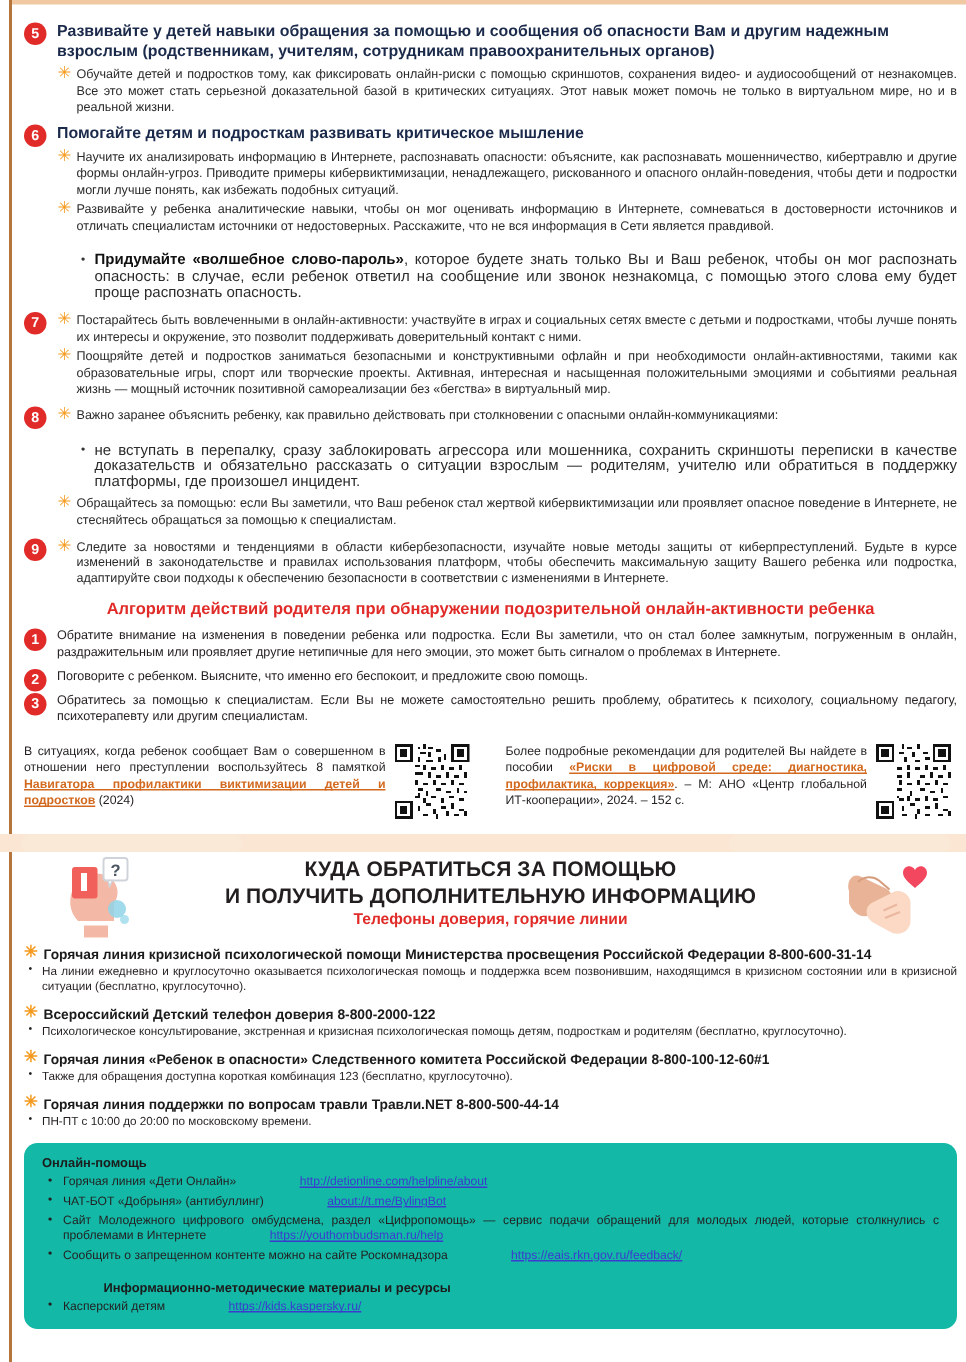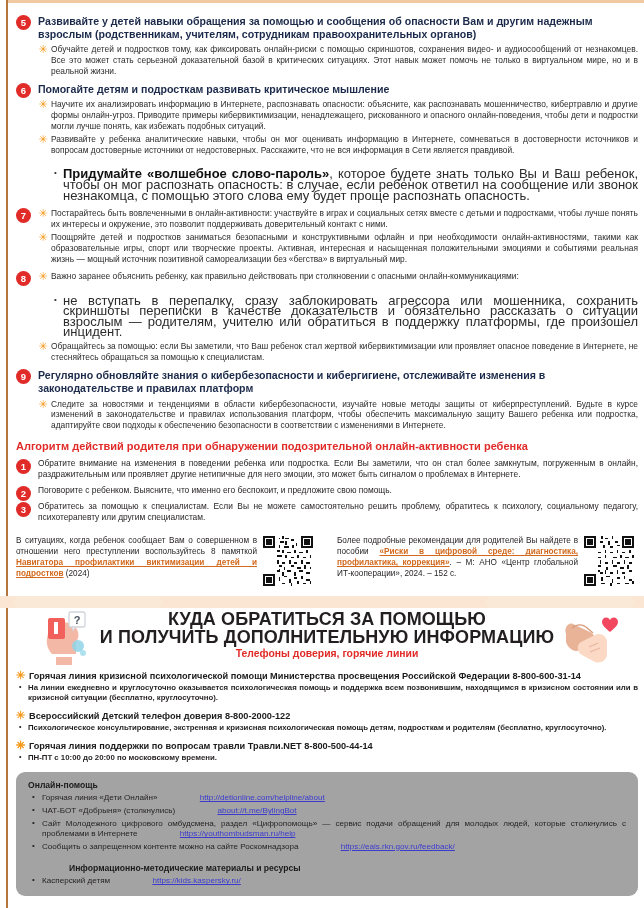--- a/index.html
+++ b/index.html
@@ -79,33 +79,34 @@
     line-height:10px;
     text-align:center;
   }
 
   
   .dot-list{ margin:2px 0 0 0; padding:0; list-style:none; }
   .dot-li{
     position:relative;
     padding-left:12px;
     margin-top:14px;
-    font-size:13px;
+    font-size:10px;
     line-height:10.6px;
     text-align:justify;
   }
   .dot-li:before{
     content:"\2022";
     position:absolute; left:3px; top:-1px;
     font-size:8px; color:#333;
   }
   b.kw{ font-weight:bold; color:#111; }
 
   
   .algo-title{
+    text-align:center;
     color:#e02b28;
     font-weight:bold;
     font-size:11px;
     margin:10px 0 6px 0;
   }
 
   
   .step{
     position:relative;
     padding-left:22px;
@@ -157,21 +158,21 @@
   .band .notch.l{ left:14px; }
   .band .notch.r{ right:10px; }
 
   
   .bighead{
     position:relative;
     text-align:center;
     padding:2px 0 4px 0;
   }
   .bighead .l1,.bighead .l2{
-    font-size:18px;
+    font-size:14px;
     font-weight:bold;
     color:#231f20;
     letter-spacing:.1px;
     line-height:18px;
   }
   .bighead .sub{
     color:#e02b28;
     font-weight:bold;
     font-size:10.4px;
     margin-top:2px;
@@ -187,36 +188,36 @@
     font-size:9.2px;
     font-weight:bold;
     line-height:12px;
     color:#1b1b1b;
   }
   .hot-li .star{
     position:absolute; left:0; top:0;
     color:#f59a1e; font-size:11px; line-height:11px;
   }
   .hot-sub{
-    font-weight:bold;
+    font-weight:normal;
     font-size:7.8px;
     line-height:10px;
     margin-top:1px;
     text-align:justify;
     padding-left:12px;
     position:relative;
   }
   .hot-sub:before{
     content:"\2022";
     position:absolute;left:3px;top:-1px;font-size:7px;
   }
 
   
   .peachbox{
-    background:#a3a3a3;
+    background:#14b8a6;
     border-radius:9px;
     padding:8px 12px 9px 12px;
     margin-top:9px;
   }
   .peachbox .bh{
     font-size:8.6px;
     font-weight:bold;
     color:#1b1b1b;
     margin-bottom:3px;
   }
@@ -250,21 +251,21 @@
           <div class="head">Развивайте у детей навыки обращения за помощью и сообщения об опасности Вам и другим надежным взрослым (родственникам, учителям, сотрудникам правоохранительных органов)</div>
           <ul class="star-list">
             <li class="star-li"><span class="star">✳</span><span>Обучайте детей и подростков тому, как фиксировать онлайн-риски с помощью скриншотов, сохранения видео- и аудиосообщений от незнакомцев. Все это может стать серьезной доказательной базой в критических ситуациях. Этот навык может помочь не только в виртуальном мире, но и в реальной жизни.</span></li>
           </ul>
         </div>
         <div class="numitem">
           <div class="badge">6</div>
           <div class="head">Помогайте детям и подросткам развивать критическое мышление</div>
           <ul class="star-list">
             <li class="star-li"><span class="star">✳</span><span>Научите их анализировать информацию в Интернете, распознавать опасности: объясните, как распознавать мошенничество, кибертравлю и другие формы онлайн-угроз. Приводите примеры кибервиктимизации, ненадлежащего, рискованного и опасного онлайн-поведения, чтобы дети и подростки могли лучше понять, как избежать подобных ситуаций.</span></li>
-            <li class="star-li"><span class="star">✳</span><span>Развивайте у ребенка аналитические навыки, чтобы он мог оценивать информацию в Интернете, сомневаться в достоверности источников и вопросам достоверные источники от недостоверных. Расскажите, что не вся информация в Сети является правдивой.</span><ul class="dot-list">
+            <li class="star-li"><span class="star">✳</span><span>Развивайте у ребенка аналитические навыки, чтобы он мог оценивать информацию в Интернете, сомневаться в достоверности источников и отличать специалистам источники от недостоверных. Расскажите, что не вся информация в Сети является правдивой.</span><ul class="dot-list">
                 <li class="dot-li"><b class="kw">Придумайте «волшебное слово-пароль»</b><span>, которое будете знать только Вы и Ваш ребенок, чтобы он мог распознать опасность: в случае, если ребенок ответил на сообщение или звонок незнакомца, с помощью этого слова ему будет проще распознать опасность.</span></li>
               </ul></li>
           </ul>
         </div>
         <div class="numitem">
           <div class="badge">7</div>
           <ul class="star-list">
             <li class="star-li"><span class="star">✳</span><span>Постарайтесь быть вовлеченными в онлайн-активности: участвуйте в играх и социальных сетях вместе с детьми и подростками, чтобы лучше понять их интересы и окружение, это позволит поддерживать доверительный контакт с ними.</span></li>
             <li class="star-li"><span class="star">✳</span><span>Поощряйте детей и подростков заниматься безопасными и конструктивными офлайн и при необходимости онлайн-активностями, такими как образовательные игры, спорт или творческие проекты. Активная, интересная и насыщенная положительными эмоциями и событиями реальная жизнь — мощный источник позитивной самореализации без «бегства» в виртуальный мир.</span></li>
           </ul>
@@ -273,21 +274,20 @@
           <div class="badge">8</div>
           <ul class="star-list">
             <li class="star-li"><span class="star">✳</span><span>Важно заранее объяснить ребенку, как правильно действовать при столкновении с опасными онлайн-коммуникациями:</span><ul class="dot-list">
                 <li class="dot-li"><span>не вступать в перепалку, сразу заблокировать агрессора или мошенника, сохранить скриншоты переписки в качестве доказательств и обязательно рассказать о ситуации взрослым — родителям, учителю или обратиться в поддержку платформы, где произошел инцидент.</span></li>
               </ul></li>
             <li class="star-li"><span class="star">✳</span><span>Обращайтесь за помощью: если Вы заметили, что Ваш ребенок стал жертвой кибервиктимизации или проявляет опасное поведение в Интернете, не стесняйтесь обращаться за помощью к специалистам.</span></li>
           </ul>
         </div>
         <div class="numitem">
           <div class="badge">9</div>
-          <div class="head">Регулярно обновляйте знания о кибербезопасности и кибергигиене, отслеживайте изменения в законодательстве и правилах платформ</div>
           <ul class="star-list">
             <li class="star-li"><span class="star">✳</span><span>Следите за новостями и тенденциями в области кибербезопасности, изучайте новые методы защиты от киберпреступлений. Будьте в курсе изменений в законодательстве и правилах использования платформ, чтобы обеспечить максимальную защиту Вашего ребенка или подростка, адаптируйте свои подходы к обеспечению безопасности в соответствии с изменениями в Интернете.</span></li>
           </ul>
         </div>
       </div>
 
     <div class="algo-title">Алгоритм действий родителя при обнаружении подозрительной онлайн-активности ребенка</div>
     <div id="steps-host">
         <div class="step"><div class="badge">1</div><span>Обратите внимание на изменения в поведении ребенка или подростка. Если Вы заметили, что он стал более замкнутым, погруженным в онлайн, раздражительным или проявляет другие нетипичные для него эмоции, это может быть сигналом о проблемах в Интернете.</span></div>
         <div class="step"><div class="badge">2</div><span>Поговорите с ребенком. Выясните, что именно его беспокоит, и предложите свою помощь.</span></div>
@@ -476,33 +476,34 @@
     <div id="hotlines-host">
         <div>
           <div class="hot-li"><span class="star">✳</span><span>Горячая линия кризисной психологической помощи Министерства просвещения Российской Федерации 8-800-600-31-14</span></div>
           <div class="hot-sub">На линии ежедневно и круглосуточно оказывается психологическая помощь и поддержка всем позвонившим, находящимся в кризисном состоянии или в кризисной ситуации (бесплатно, круглосуточно).</div>
         </div>
         <div>
           <div class="hot-li"><span class="star">✳</span><span>Всероссийский Детский телефон доверия 8-800-2000-122</span></div>
           <div class="hot-sub">Психологическое консультирование, экстренная и кризисная психологическая помощь детям, подросткам и родителям (бесплатно, круглосуточно).</div>
         </div>
         <div>
-          <div class="hot-li"><span class="star">✳</span></div>
+          <div class="hot-li"><span class="star">✳</span><span>Горячая линия «Ребенок в опасности» Следственного комитета Российской Федерации 8-800-100-12-60#1</span></div>
+          <div class="hot-sub">Также для обращения доступна короткая комбинация 123 (бесплатно, круглосуточно).</div>
         </div>
         <div>
           <div class="hot-li"><span class="star">✳</span><span>Горячая линия поддержки по вопросам травли Травли.NET 8-800-500-44-14</span></div>
           <div class="hot-sub">ПН-ПТ с 10:00 до 20:00 по московскому времени.</div>
         </div>
       </div>
 
     <div class="peachbox">
       <div class="bh">Онлайн-помощь</div>
       <div id="online-host">
           <div class="pb-li"><span>Горячая линия «Дети Онлайн» </span><a class="weblink" href="#">http://detionline.com/helpline/about</a><span></span></div>
-          <div class="pb-li"><span>ЧАТ-БОТ «Добрыня» (столкнулись) </span><a class="weblink" href="#">about://t.me/BylingBot</a><span></span></div>
+          <div class="pb-li"><span>ЧАТ-БОТ «Добрыня» (антибуллинг) </span><a class="weblink" href="#">about://t.me/BylingBot</a><span></span></div>
           <div class="pb-li"><span>Сайт Молодежного цифрового омбудсмена, раздел «Цифропомощь» — сервис подачи обращений для молодых людей, которые столкнулись с проблемами в Интернете </span><a class="weblink" href="#">https://youthombudsman.ru/help</a><span></span></div>
           <div class="pb-li"><span>Сообщить о запрещенном контенте можно на сайте Роскомнадзора </span><a class="weblink" href="#">https://eais.rkn.gov.ru/feedback/</a><span></span></div>
         </div>
       <div class="bh second">Информационно-методические материалы и ресурсы</div>
       <div id="materials-host">
           <div class="pb-li"><span>Касперский детям </span><a class="weblink" href="#">https://kids.kaspersky.ru/</a><span></span></div>
         </div>
     </div>
   </div>
 </div>

